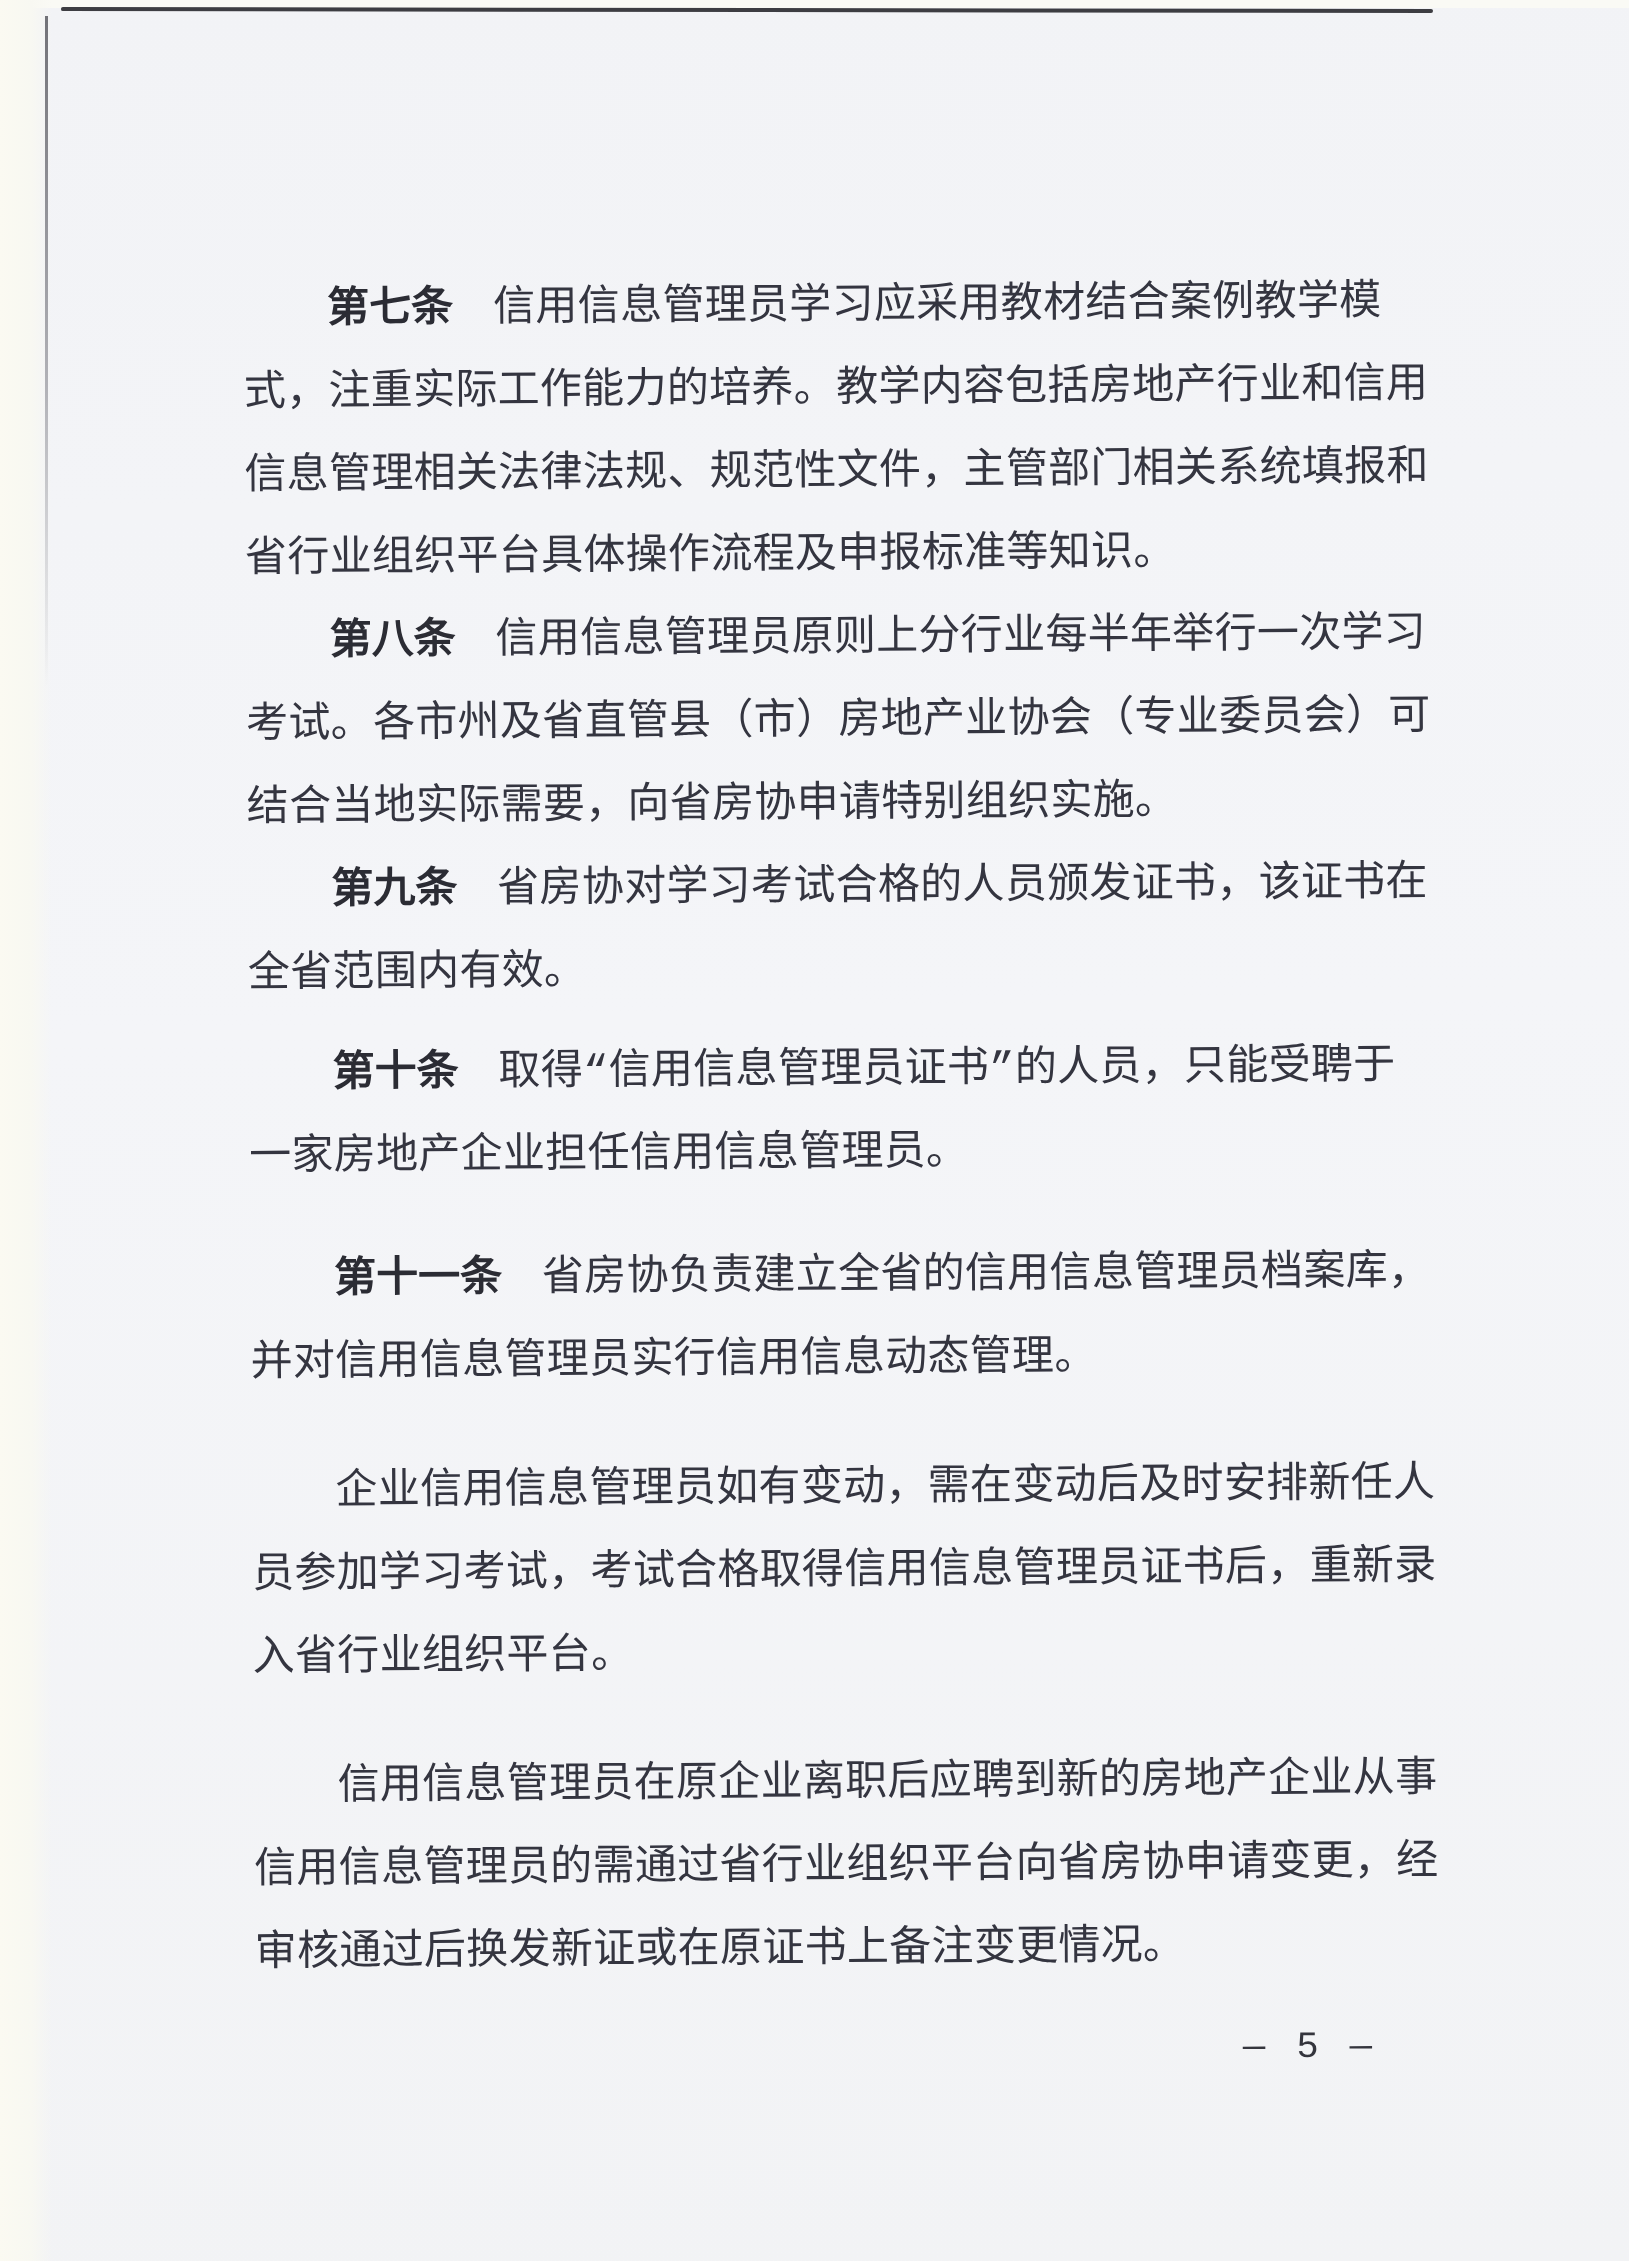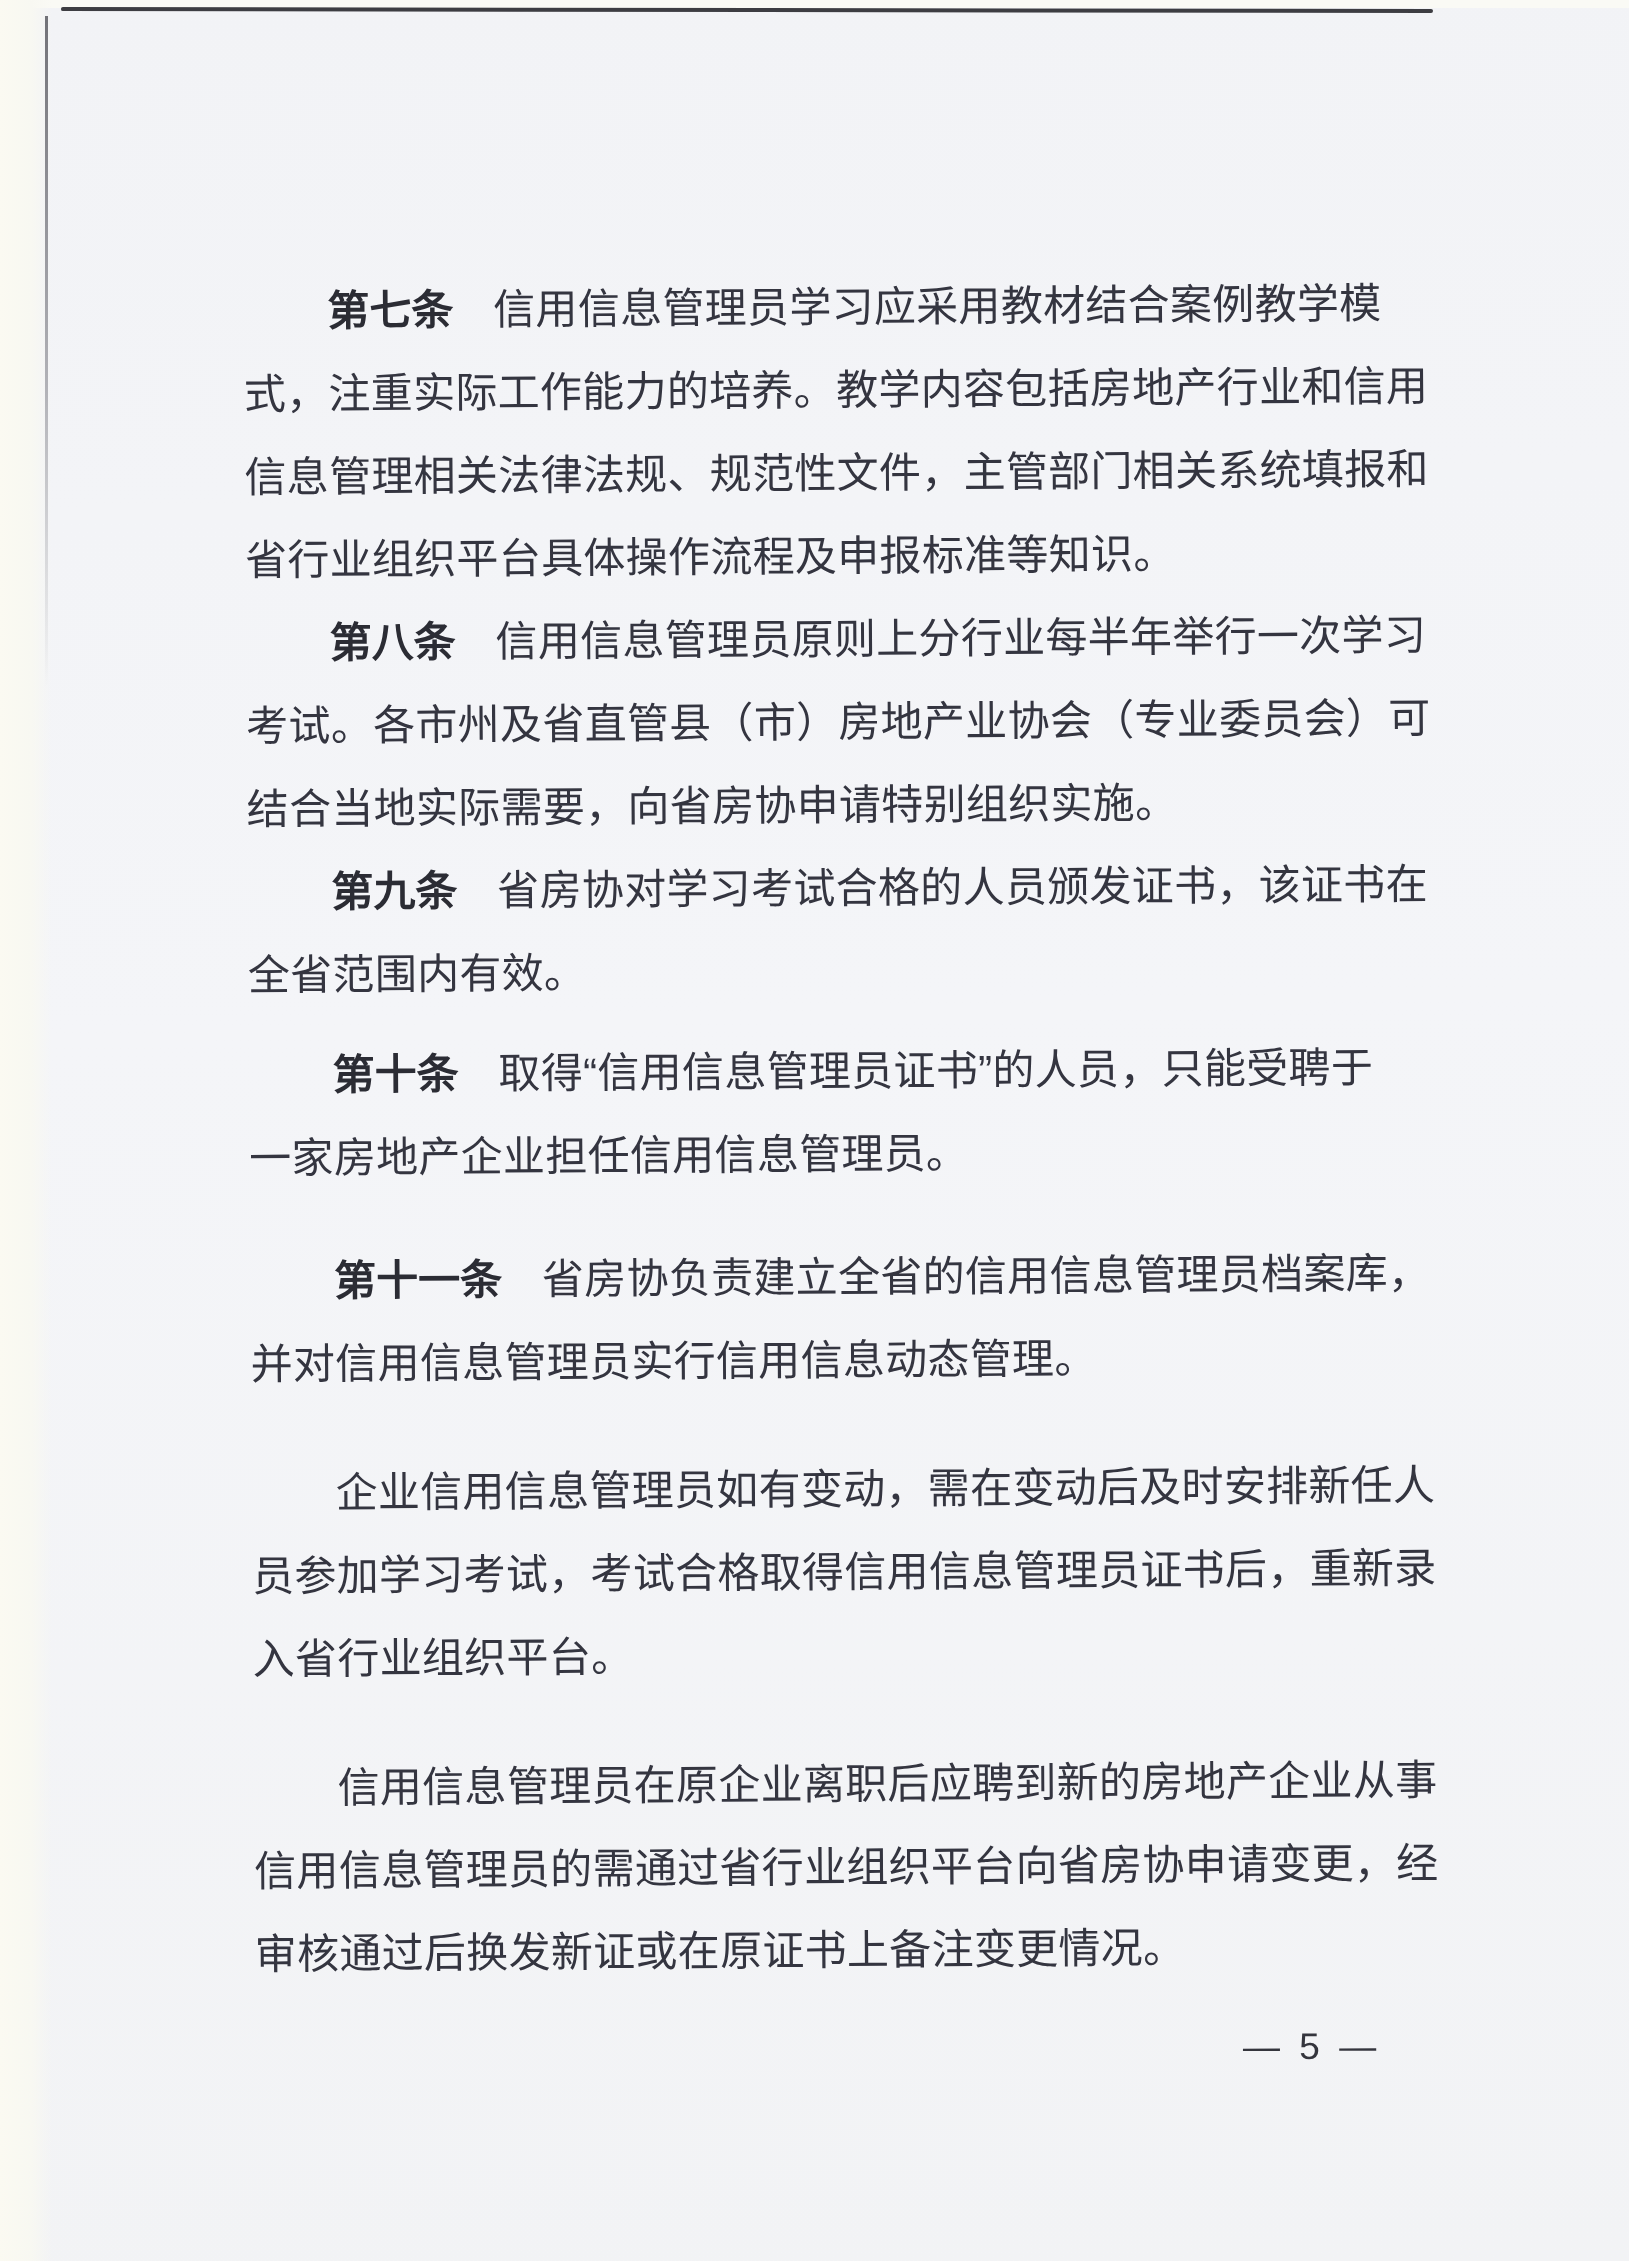--- a/index.html
+++ b/index.html
@@ -6,21 +6,21 @@
     margin: 0;
     padding: 0;
     background: #e9e9ec;
   }
   .scan {
     position: relative;
     width: 1630px;
     height: 2261px;
     overflow: hidden;
     background: linear-gradient(178deg, #f2f3f6 0%, #f4f5f8 45%, #f2f3f5 100%);
-    font-family: Liberation Sans, sans-serif;
+    font-family: Liberation Mono, monospace;
   }
   
   .edge-top {
     position: absolute;
     left: 0; top: 0;
     width: 100%; height: 7.7px;
     background: #fafaf5;
   }
   .edge-left {
     position: absolute;

